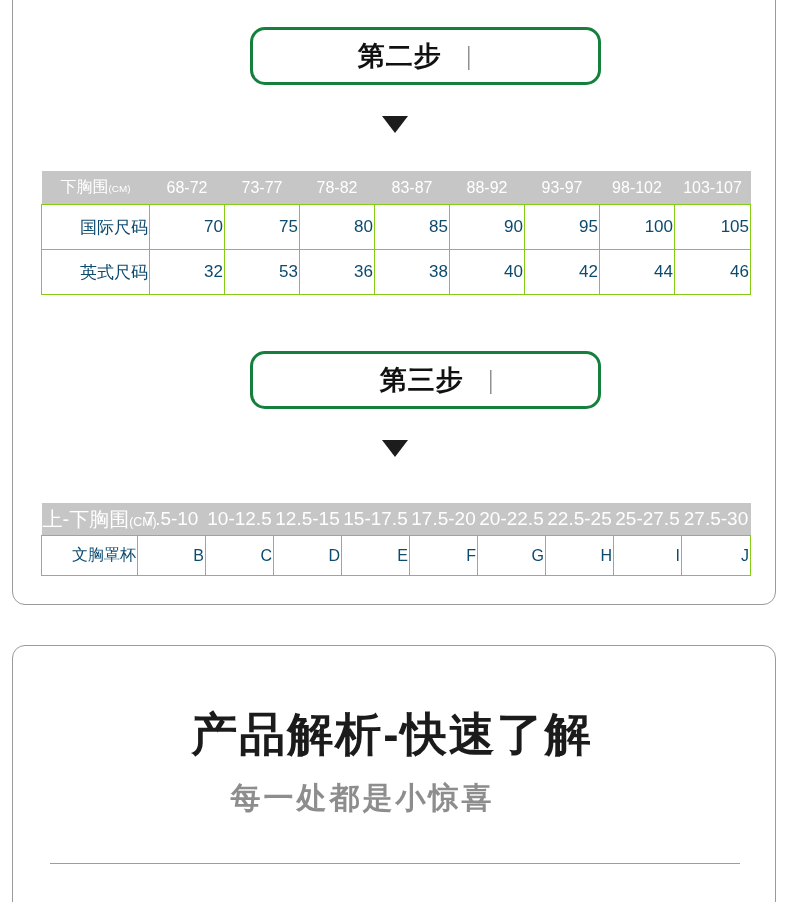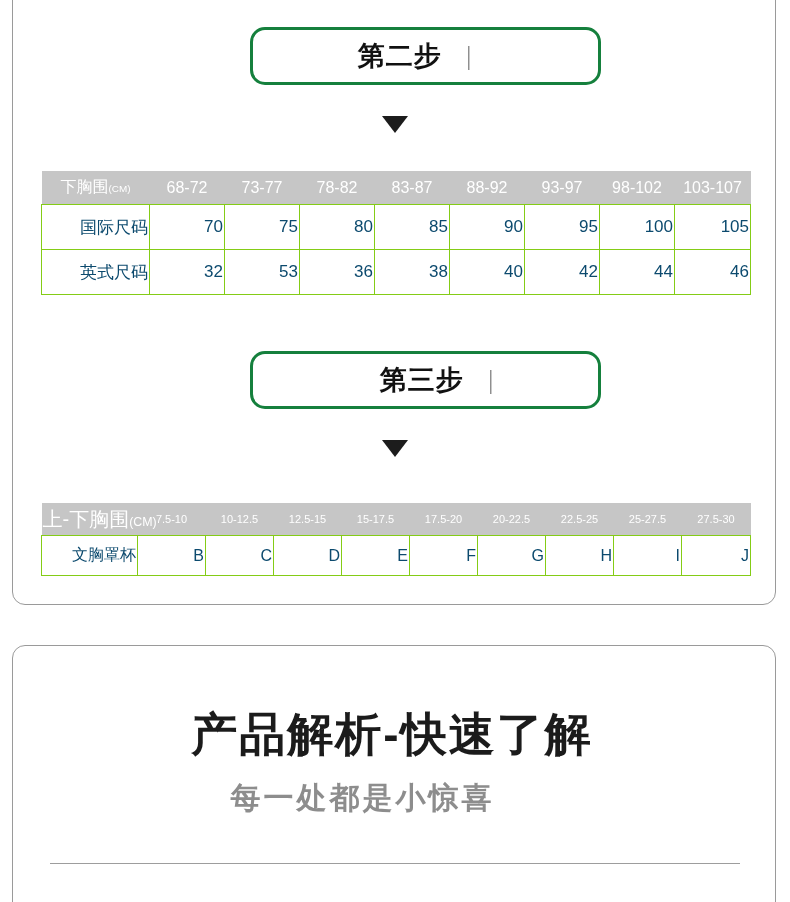--- a/index.html
+++ b/index.html
@@ -116,21 +116,21 @@
   #table-bust th:first-child { font-size: 16px; }
   #table-bust td { height: 42px; font-size: 17px; }
   #table-bust td:first-child { font-size: 17px; }
 
   
   #table-cup {
     left: 41px;
     top: 503px;
     width: 709px;
   }
-  #table-cup th { height: 30px; font-size: 11px; }
+  #table-cup th { height: 30px; font-size: 19px; }
   #table-cup th:first-child { font-size: 20px; }
   #table-cup td { height: 37px; font-size: 16px; }
   #table-cup td:first-child { font-size: 16px; }
 
   
   .intro-title {
     position: absolute;
     left: 0;
     top: 704px;
     width: 784px;

